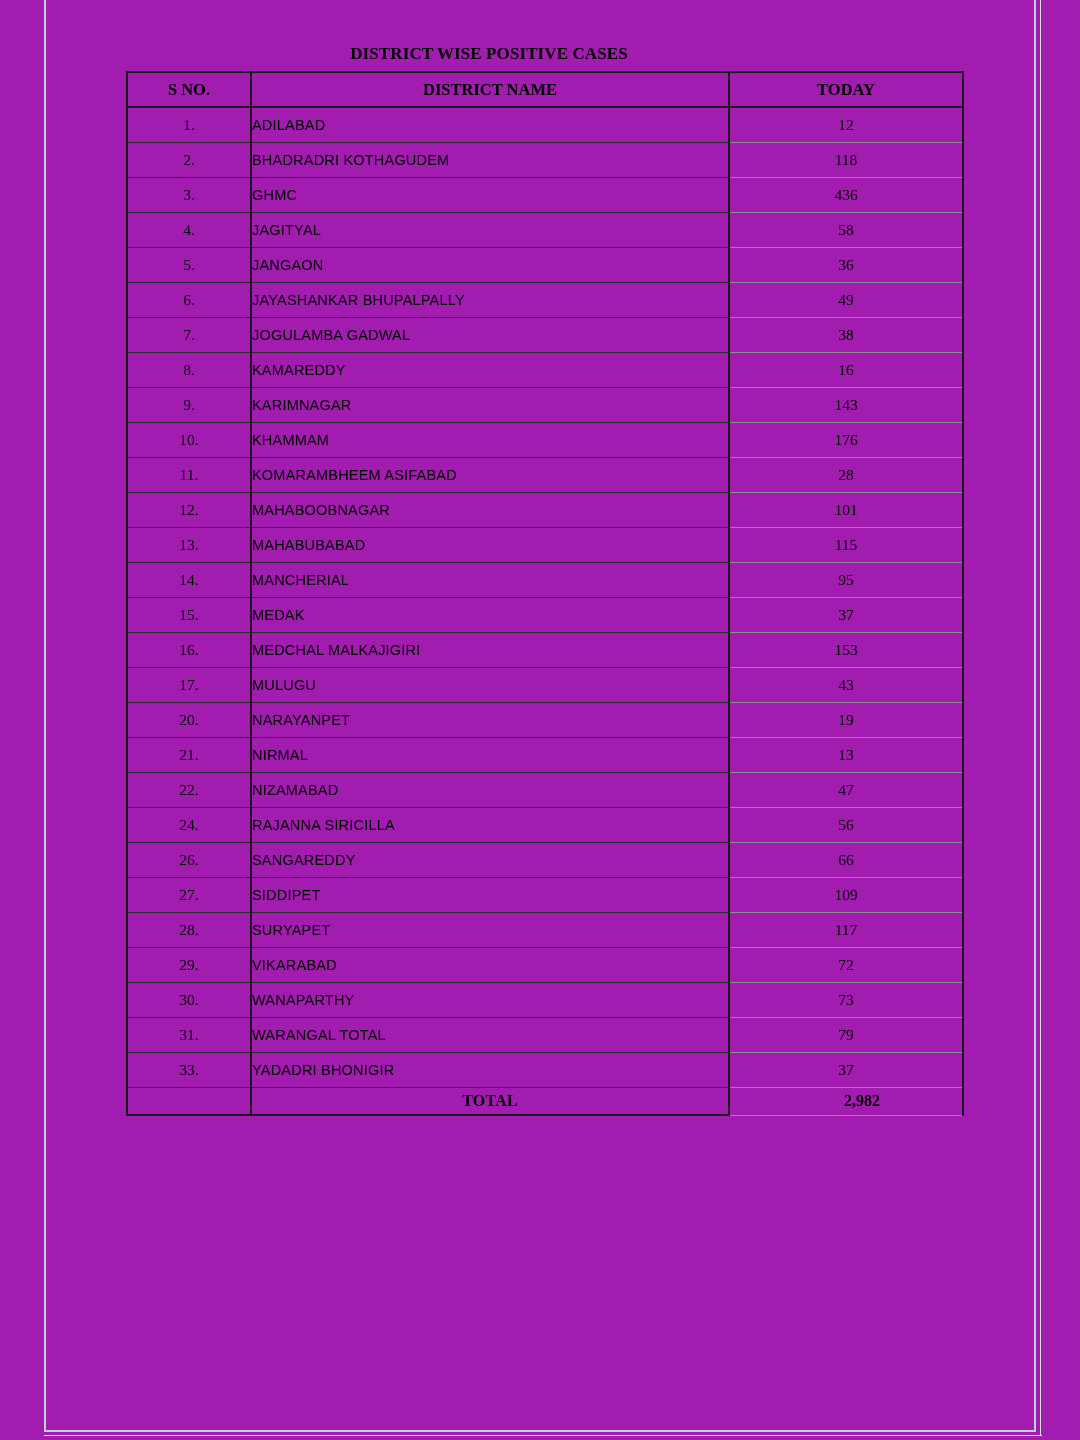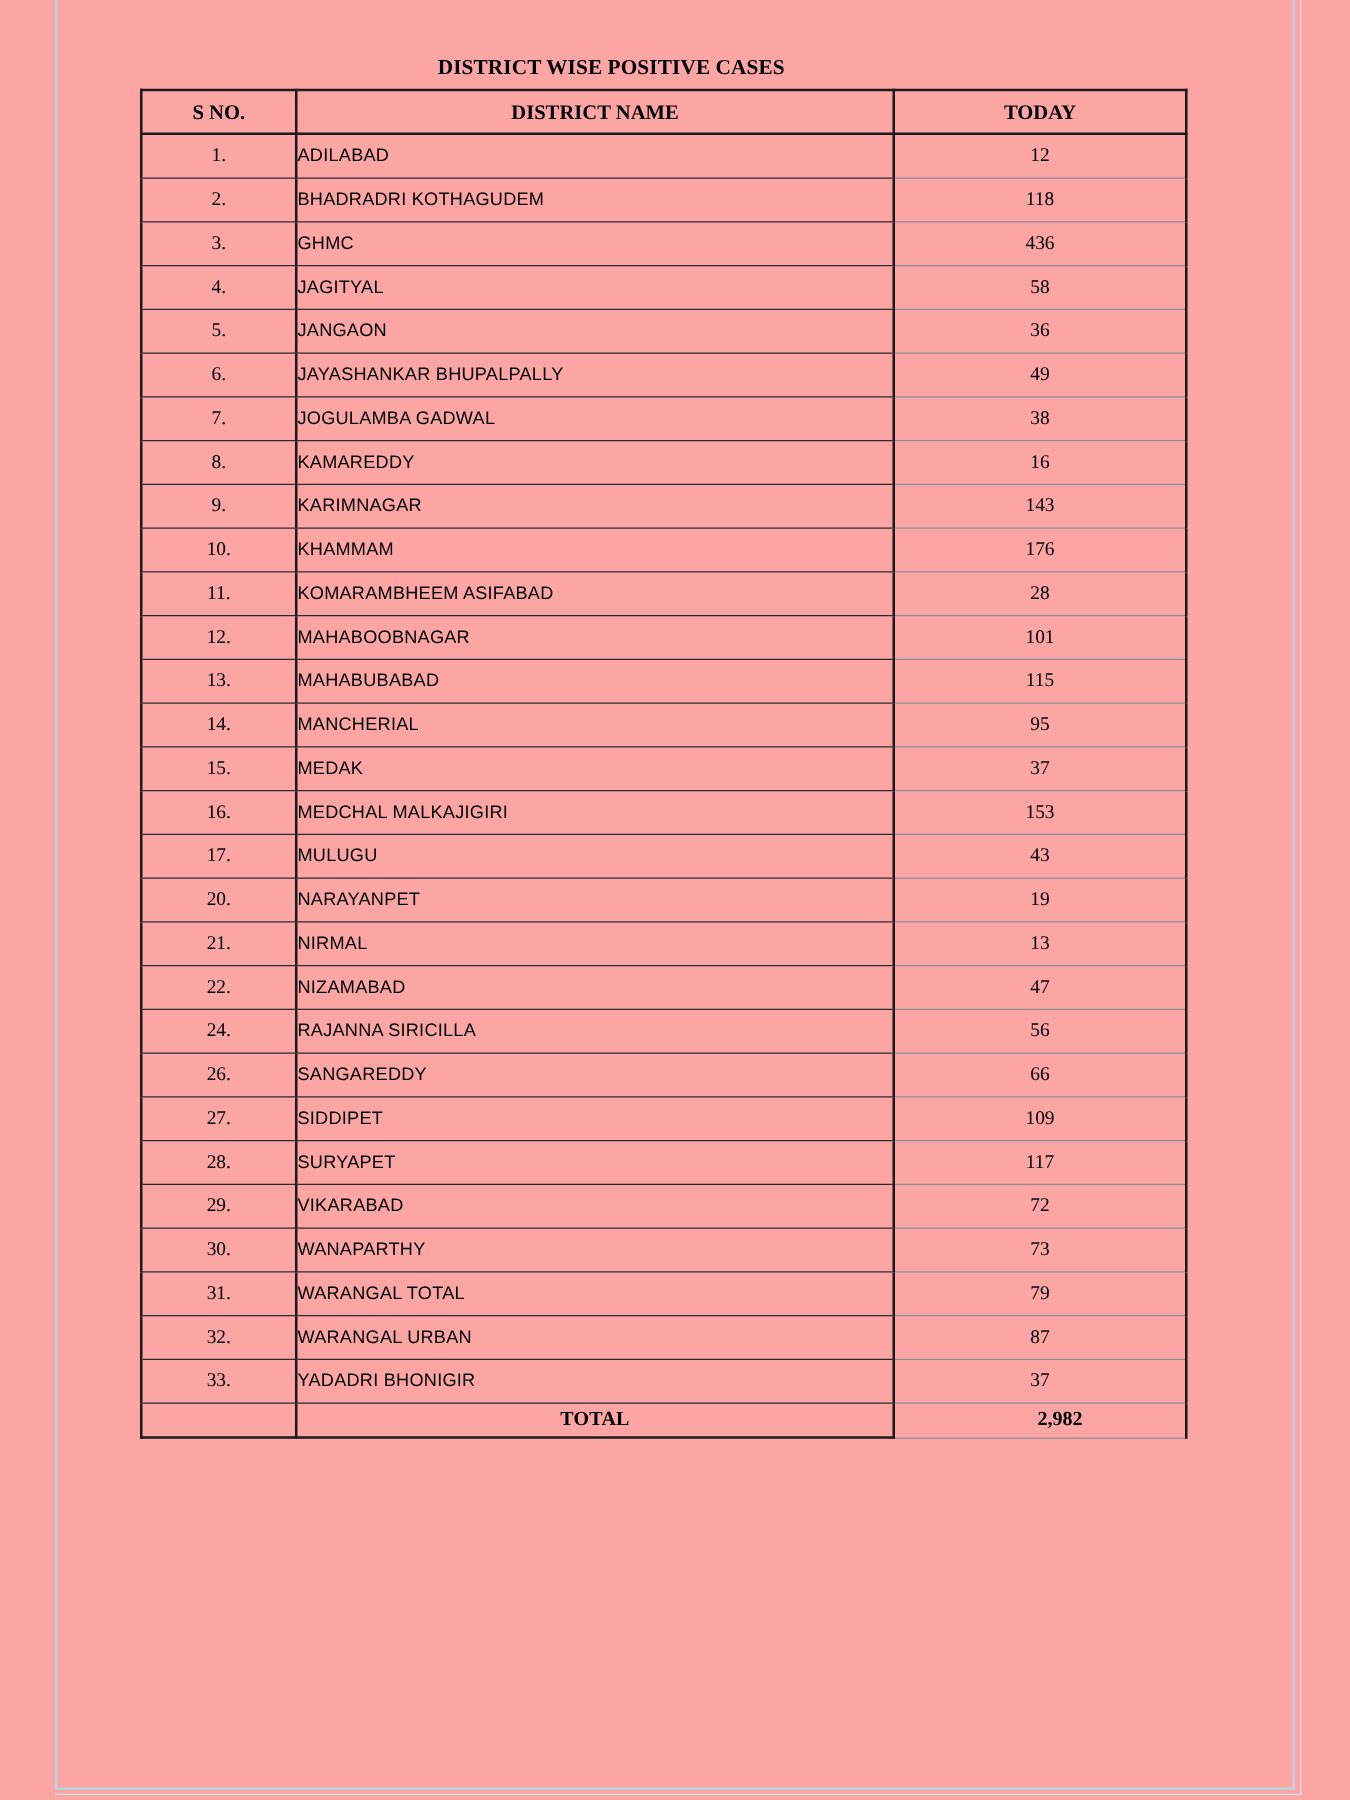--- a/index.html
+++ b/index.html
@@ -4,21 +4,21 @@
 <style>
   html, body {
     margin: 0;
     padding: 0;
     background: #ffffff;
   }
   .page {
     position: relative;
     width: 1080px;
     height: 1440px;
-    background: #fca5a5;
+    background: #a21caf;
     overflow: hidden;
     font-family: "Liberation Serif", serif;
   }
 
   
   .frame-left {
     position: absolute;
     left: 44px;
     top: 0;
     width: 2px;
@@ -69,21 +69,21 @@
     font-weight: bold;
     font-size: 17px;
     letter-spacing: 0.1px;
     color: #000000;
     white-space: nowrap;
   }
 
   
   .table-wrap {
     position: absolute;
-    left: 112px;
+    left: 126px;
     top: 71px;
     width: 836px;
   }
   table.cases {
     border-collapse: collapse;
     width: 836px;
     table-layout: fixed;
   }
   table.cases col.c-sno   { width: 124px; }
   table.cases col.c-name  { width: 478px; }
@@ -326,25 +326,20 @@
             <td class="cell-sno">30.</td>
             <td class="cell-name">WANAPARTHY</td>
             <td class="cell-today">73</td>
           </tr>
           <tr class="data-row">
             <td class="cell-sno">31.</td>
             <td class="cell-name">WARANGAL TOTAL</td>
             <td class="cell-today">79</td>
           </tr>
           <tr class="data-row">
-            <td class="cell-sno">32.</td>
-            <td class="cell-name">WARANGAL URBAN</td>
-            <td class="cell-today">87</td>
-          </tr>
-          <tr class="data-row">
             <td class="cell-sno">33.</td>
             <td class="cell-name">YADADRI BHONIGIR</td>
             <td class="cell-today">37</td>
           </tr>
           <tr class="total-row">
             <td class="cell-sno"></td>
             <td class="cell-name">TOTAL</td>
             <td class="cell-today">2,982</td>
           </tr>
         </tbody>

